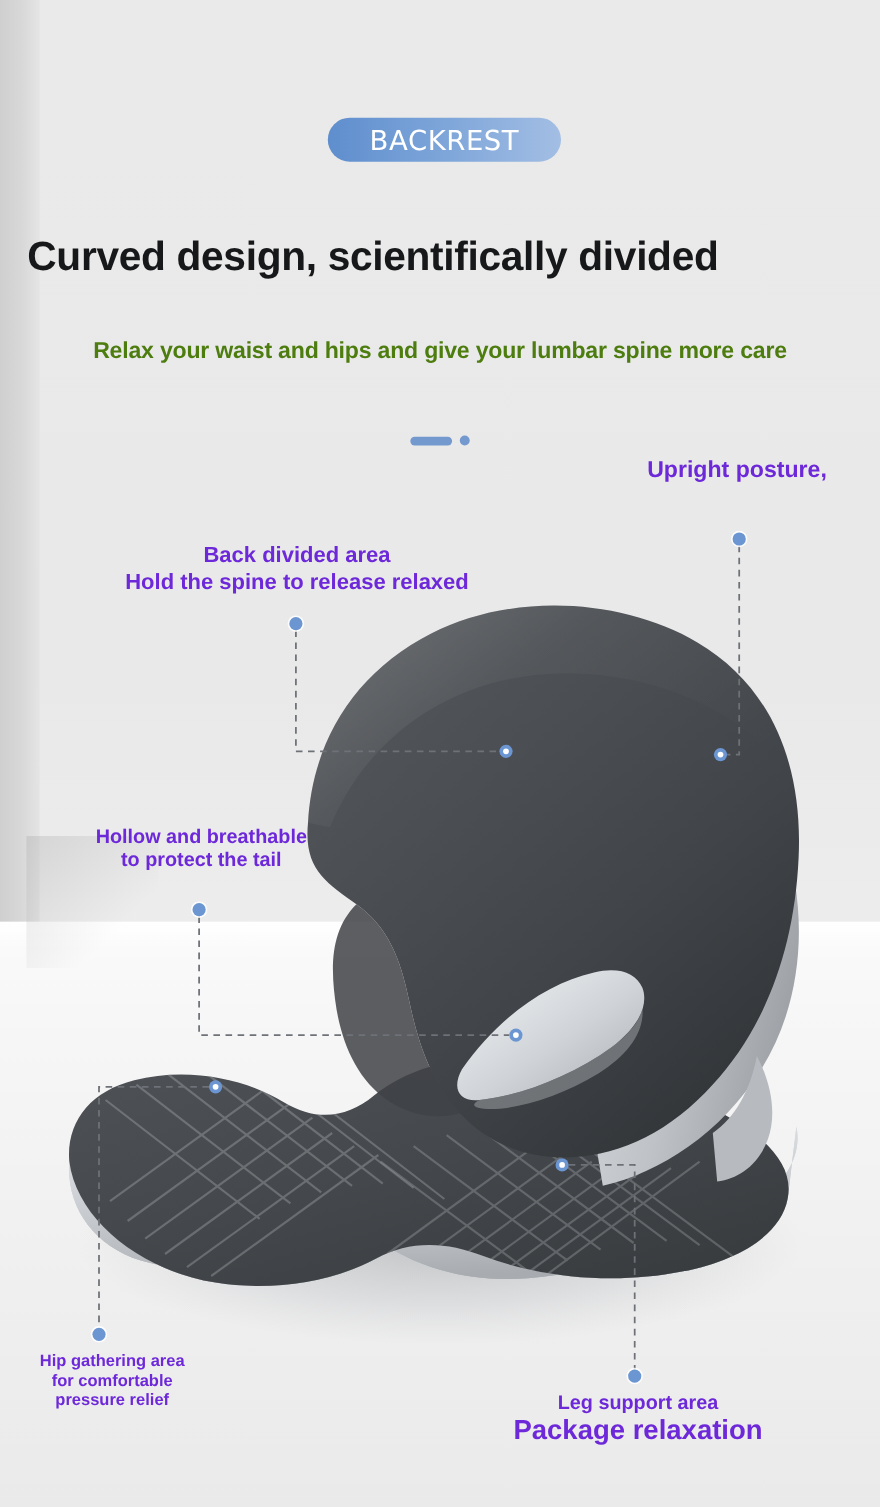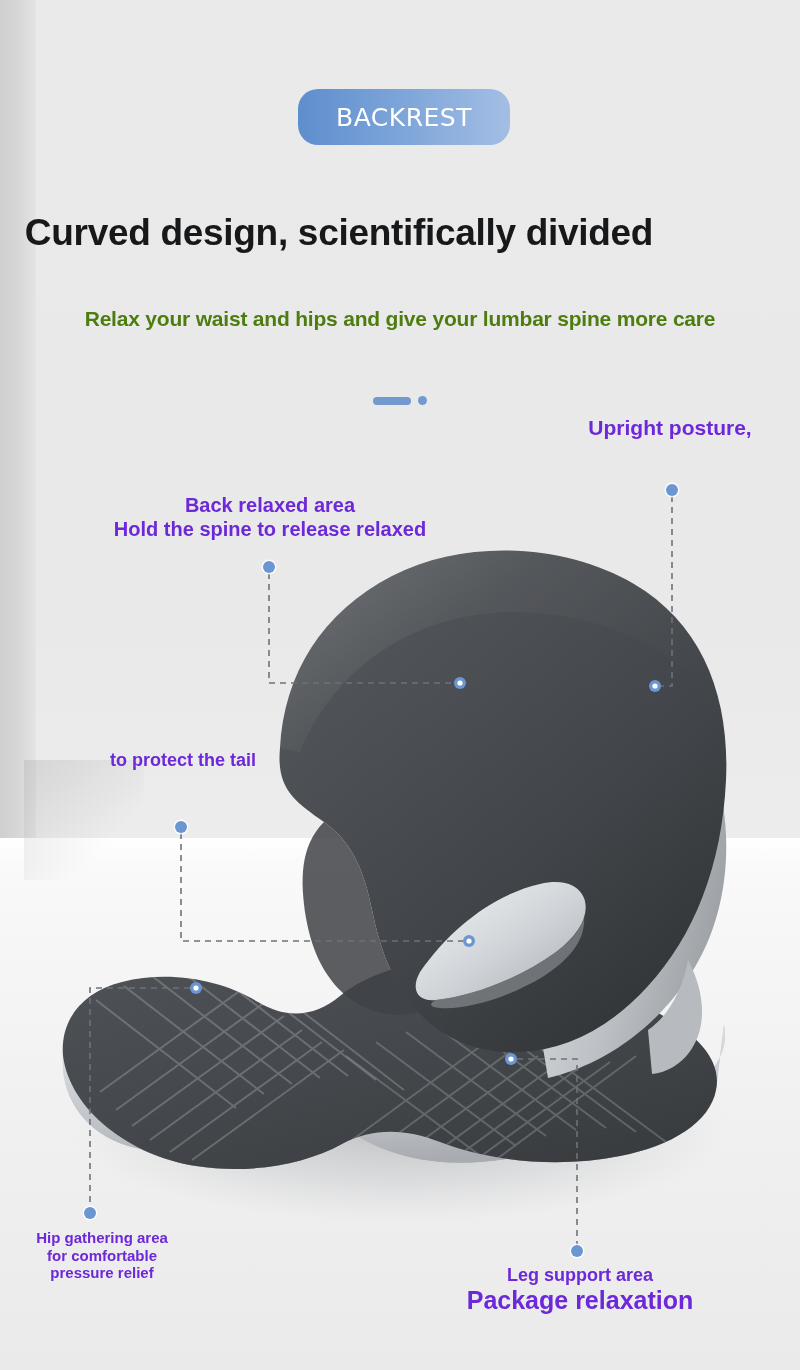--- a/index.html
+++ b/index.html
@@ -35,22 +35,22 @@
   }
   .wall-corner-shadow {
     position:absolute; left:24px; top:760px; width:120px; height:120px;
     background:linear-gradient(135deg,rgba(170,170,170,.35),rgba(170,170,170,0) 70%);
     z-index:3;
   }
 
   
   header { position:relative; z-index:20; }
   .badge {
-    position:absolute; left:298px; top:89px;
-    width:212px; height:56px; border-radius:20px;
+    position:absolute; left:298px; top:107px;
+    width:212px; height:40px; border-radius:20px;
     background:linear-gradient(to right,#5f8ece 0%,#7aa3d8 45%,#a3bee4 100%);
     color:#fff; font-size:25px; letter-spacing:.5px;
     display:flex; align-items:center; justify-content:center;
     font-family:"DejaVu Sans", sans-serif;
   }
   .headline {
     position:absolute; left:0; top:212px; width:678px; text-align:center;
     font-size:37px; font-weight:bold; color:#17181a;
     font-family:"Liberation Sans", sans-serif;
     letter-spacing:-.3px;
@@ -307,25 +307,26 @@
     <circle cx="577" cy="1251" r="7.5" fill="#ffffff" opacity=".85"></circle>
     <circle cx="577" cy="1251" r="6" fill="#6b96d2"></circle>
   </g>
 </svg>
 
 <div class="callout c-upright">
   <div>Upright posture,</div>
 </div>
 
 <div class="callout c-back">
-  <div>Back relaxed area</div>
+  <div>Back divided area</div>
   <div>Hold the spine to release relaxed</div>
 </div>
 
 <div class="callout c-hollow">
+  <div>Hollow and breathable</div>
   <div>to protect the tail</div>
 </div>
 
 <div class="callout c-hip">
   <div>Hip gathering area</div>
   <div>for comfortable</div>
   <div>pressure relief</div>
 </div>
 
 <div class="callout c-leg">

